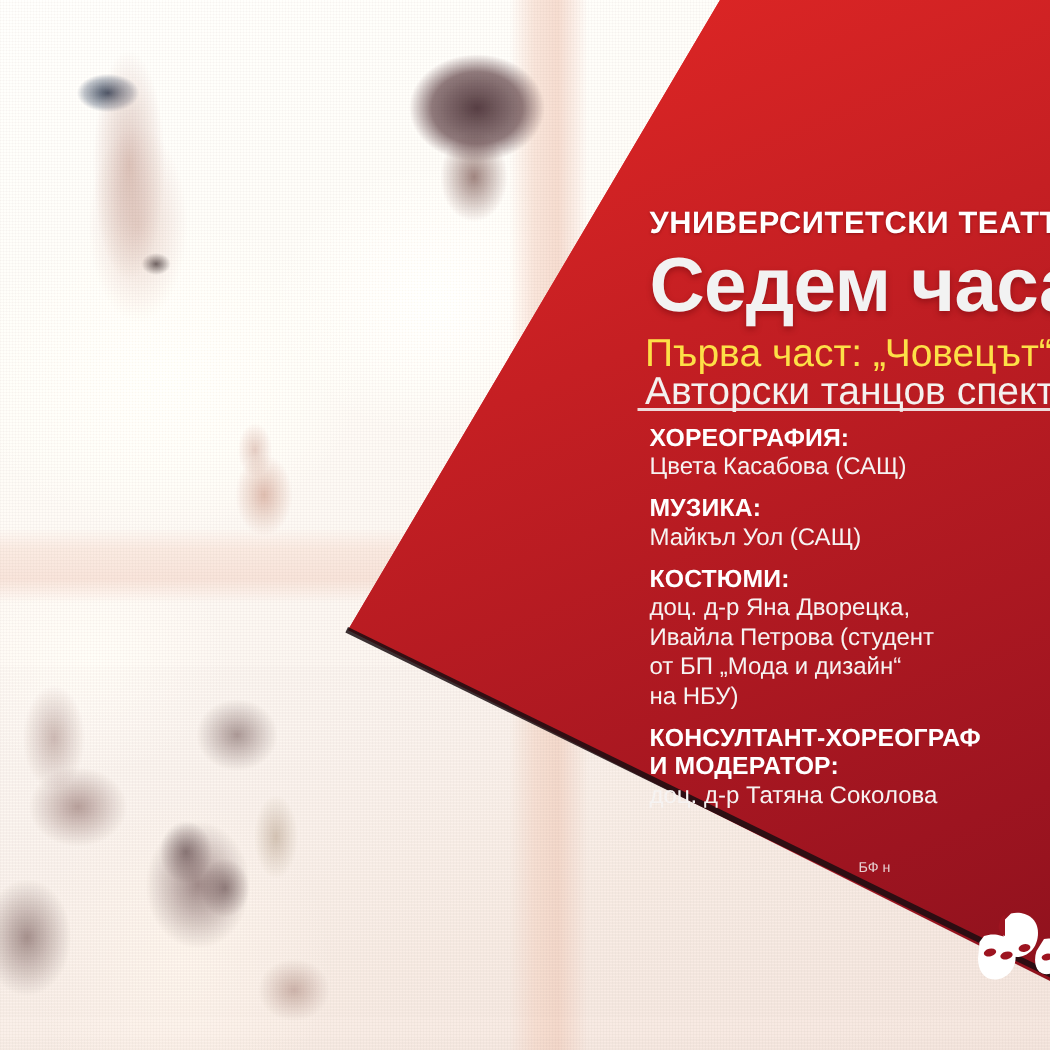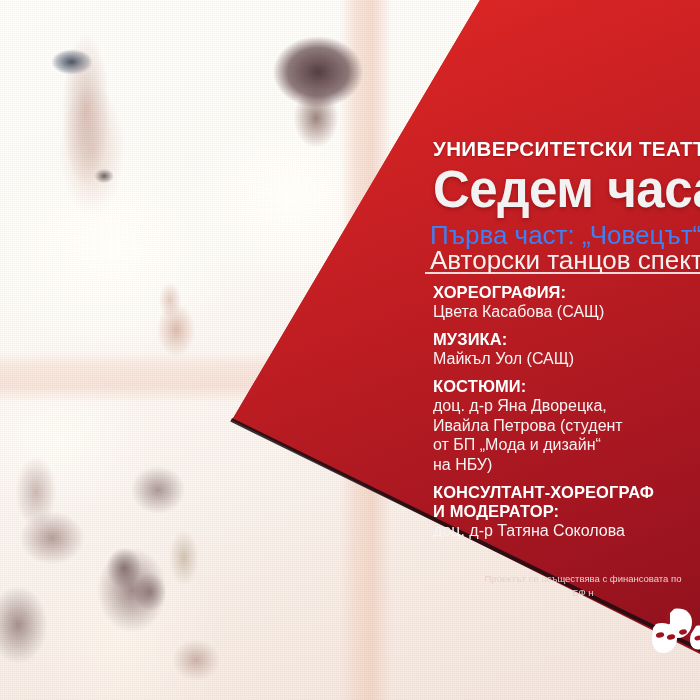--- a/index.html
+++ b/index.html
@@ -99,21 +99,21 @@
     text-shadow:0 1px 2px rgba(80,0,6,.45);
   }
   .title {
     position:absolute; left:433px; top:164px;
     font-size:51px; font-weight:bold; color:#f2f2f2;
     letter-spacing:-.5px; white-space:nowrap; line-height:1;
     text-shadow:0 2px 4px rgba(90,0,8,.4);
   }
   .subtitle1 {
     position:absolute; left:430px; top:222px;
-    font-size:26px; color:#3b82f6; white-space:nowrap; line-height:1.05;
+    font-size:26px; color:#fde047; white-space:nowrap; line-height:1.05;
   }
   .subtitle2 {
     position:absolute; left:430px; top:247px;
     font-size:26px; color:#f4f1ef; white-space:nowrap; line-height:1.05;
   }
   .rule {
     position:absolute; left:425px; top:272px;
     width:275px; height:2px; background:#f3eceb; opacity:.92;
   }
 
@@ -189,21 +189,20 @@
 
       <div class="credit-block">
         <div class="credit-role wrap" style="white-space:pre-line">КОНСУЛТАНТ-ХОРЕОГРАФ
 И МОДЕРАТОР:</div>
         <div class="credit-name">доц. д-р Татяна Соколова</div>
       </div>
 
     </div>
 
     <div class="footer">
-      <span>Проектът се осъществява с финансовата по</span>
       <span class="f2">БФ н</span>
     </div>
 
     <div class="logo">
       <svg width="60" height="46" viewBox="0 0 60 46" aria-hidden="true">
 
         <path d="M22 1 C30 -1 40 3 40 14 C40 24 33 30 26 30 C20 30 17 25 17 18 L17 6 Z" fill="#ffffff"></path>
         <path d="M18 2 L18 16 C15 15 13 12 14 8 C15 4 16 2 18 2 Z" fill="#9d1420"></path>
 
         <path d="M4 16 C12 13 24 16 25 28 C26 38 19 45 11 45 C4 45 0 39 0 31 L1 20 Z" fill="#ffffff"></path>

